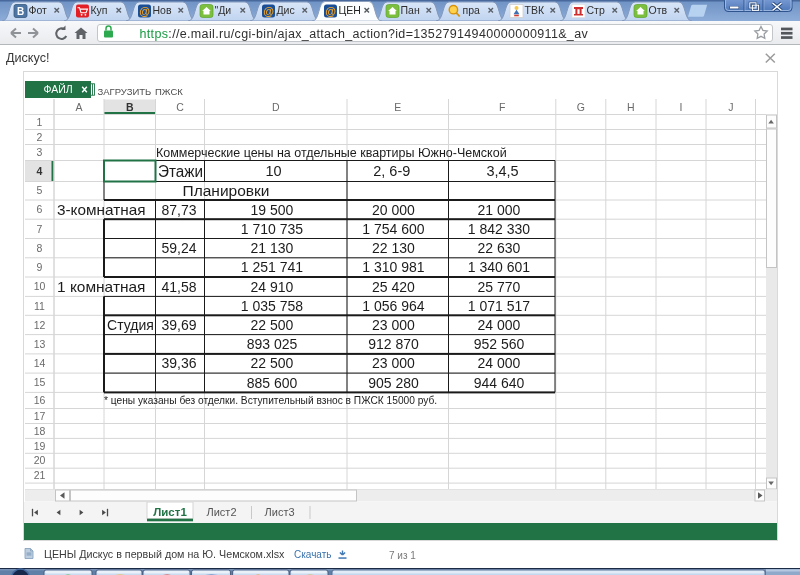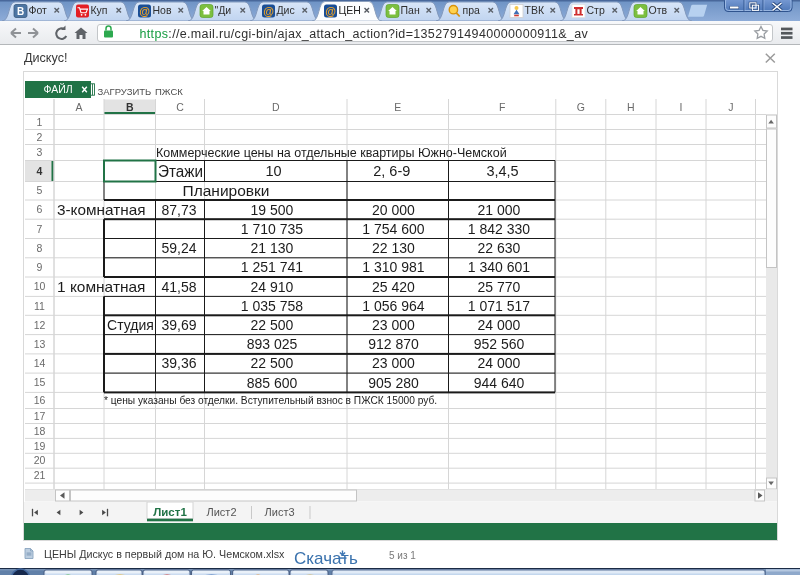--- a/index.html
+++ b/index.html
@@ -7,28 +7,28 @@
  font-family:"Liberation Sans",sans-serif;}
 .abs{position:absolute;}
 svg{display:block;}
 svg text{font-family:"Liberation Sans",sans-serif;}
 #toolbar{left:0;top:21px;width:800px;height:23px;
  background:linear-gradient(#f7f8fa,#e9ebee);border-bottom:1px solid #b4b7ba;}
 #omni{left:97px;top:24px;width:674px;height:16px;background:#fff;
  border:1px solid #c3c6c9;border-radius:3px;}
 #urltext{left:115.5px;top:27px;font-size:12.5px;color:#303030;white-space:nowrap;letter-spacing:0.34px;margin-left:24px;}
 #urltext .g{color:#169c41;}
-#diskus{left:24px;top:51px;font-size:12.6px;color:#383838;}
+#diskus{left:6px;top:51px;font-size:12.6px;color:#383838;}
 #widget{left:23px;top:71px;width:753px;height:468px;border:1px solid #d9d9d9;background:#fff;}
 #fbtn{left:1px;top:8.5px;width:66px;height:17.5px;background:#217346;color:#fff;
  font-size:10.5px;text-align:center;line-height:17.5px;}
 .tbt{top:13.5px;font-size:9.5px;color:#4e4e4e;text-align:center;}
 #greenbar{left:0;top:450.5px;width:753px;height:17.5px;background:#217346;}
 #attach{left:44px;top:548px;font-size:11.4px;color:#3a3a3a;transform:scaleX(0.94);transform-origin:0 0;}
-#dload{left:294px;top:549px;font-size:17px;color:#3a72ad;}
+#dload{left:294px;top:549px;font-size:10px;color:#3a72ad;}
 #pages{left:389px;top:550px;font-size:10px;color:#7a7a7a;}
 </style>
 </head>
 <body>
 <svg class="abs" style="left:0;top:0" width="800" height="22">
     <defs>
 <linearGradient id="bgblue" x1="0" y1="0" x2="0" y2="1">
         <stop offset="0" stop-color="#6d92c4"></stop>
         <stop offset="1" stop-color="#8fadd9"></stop>
       </linearGradient>
@@ -331,21 +331,21 @@
     <path d="M 6.5 0.5 v 2.5 h 2.5" fill="none" stroke="#8aa5c0" stroke-width="0.9"></path>
     <rect x="2.6" y="4.6" width="4.8" height="1" fill="#7d99b6"></rect>
     <rect x="2.6" y="6.4" width="4.8" height="1" fill="#7d99b6"></rect>
   </svg>
 <div class="abs" id="attach">ЦЕНЫ Дискус в первый дом на Ю. Чемском.xlsx</div>
 <div class="abs" id="dload">Скачать</div>
 <svg class="abs" style="left:338px;top:549.5px" width="9" height="10">
     <path d="M 4.5 0.5 v 4.5 m 0 0 l -2.6 -2.6 m 2.6 2.6 l 2.6 -2.6" stroke="#4078b4" stroke-width="1.4" fill="none"></path>
     <rect x="0.5" y="7.3" width="8" height="1.5" fill="#4078b4"></rect>
   </svg>
-<div class="abs" id="pages">5 из 1</div>
+<div class="abs" id="pages">7 из 1</div>
 <svg class="abs" style="left:0;top:568px" width="800" height="7">
     <rect x="0" y="0" width="800" height="7" fill="#6180a8"></rect>
 <rect x="0" y="0" width="800" height="1" fill="#1b2b45"></rect>
 <rect x="0" y="1" width="800" height="1.5" fill="#7792b5"></rect>
 <circle cx="20.5" cy="10" r="9" fill="#16294d" stroke="#44699f" stroke-width="1.5"></circle>
 <rect x="44" y="2" width="48" height="10" rx="2" fill="#cbdcf1" stroke="#46587a" stroke-width="0.9"></rect>
 <rect x="45" y="2.8" width="46" height="2.6" rx="1.5" fill="#ffffff" opacity="0.6"></rect>
 <ellipse cx="68.0" cy="10.3" rx="6.0" ry="3.8" fill="#4db848"></ellipse>
 <rect x="96" y="2" width="46" height="10" rx="2" fill="#cbdcf1" stroke="#46587a" stroke-width="0.9"></rect>
 <rect x="97" y="2.8" width="44" height="2.6" rx="1.5" fill="#ffffff" opacity="0.6"></rect>

